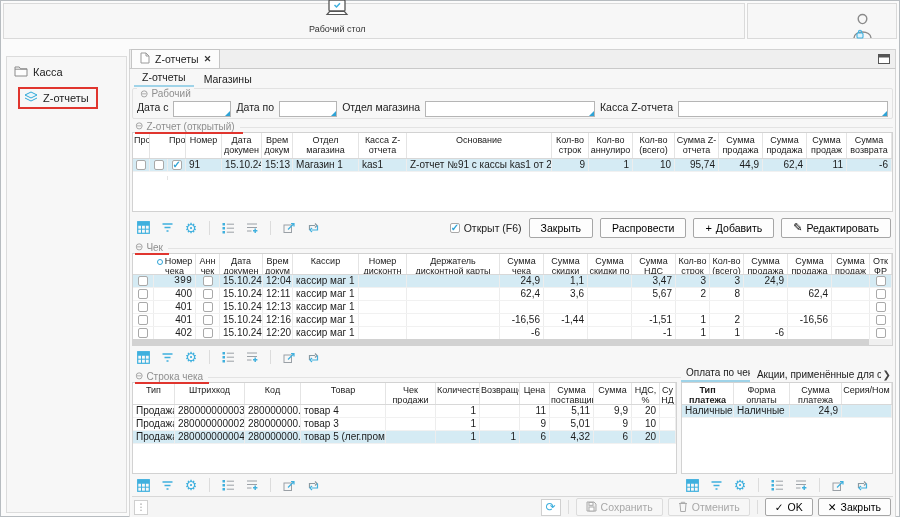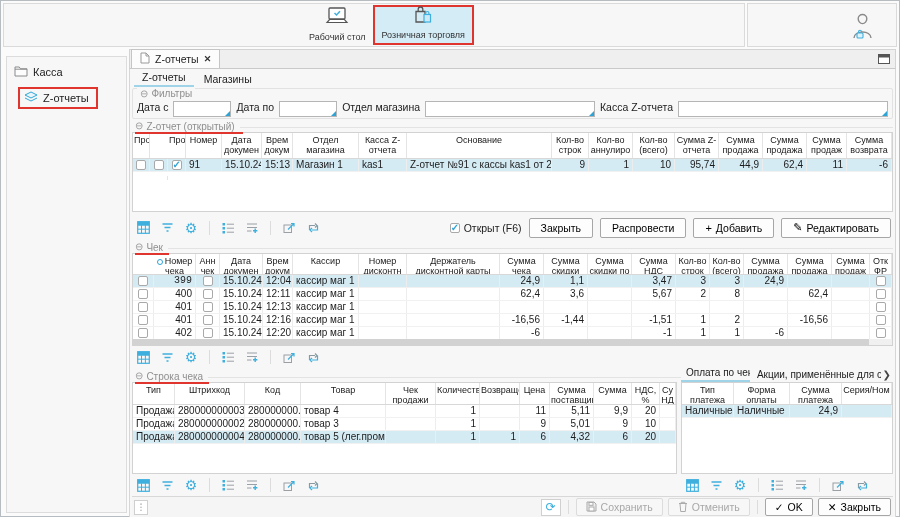--- a/index.html
+++ b/index.html
@@ -1,21 +1,21 @@
 <!DOCTYPE html>
 <html><head>
 <meta charset="utf-8">
 <style>
   *{box-sizing:border-box;margin:0;padding:0}
   html,body{width:900px;height:517px;overflow:hidden}
   body{font-family:"Liberation Sans",sans-serif;font-size:11px;color:#1c1c1c;background:#fff;position:relative}
   .window{position:absolute;inset:0;border:1px solid #b7bcc0;background:#fbfbfb}
 
   
-  .topbar{position:absolute;top:2px;left:2px;right:2px;height:44px;display:flex;gap:2px}
+  .topbar{position:absolute;top:2px;left:2px;right:2px;height:36px;display:flex;gap:2px}
   .tb-section{border:1px solid #dadada;background:#f7f7f7;height:100%;position:relative}
   .tb-main{flex:1}
   .tb-user{width:150px}
   .tb-items{position:absolute;left:298px;top:1px;bottom:1px;display:flex;align-items:stretch}
   .tb-item{display:flex;flex-direction:column;align-items:center;justify-content:flex-end;padding:3px 7px 3px;gap:1px;cursor:pointer}
   .tb-item .tb-label{font-size:9px;color:#333;white-space:nowrap}
   .tb-item.selected{background:#d4ecf6}
   .hl-red{border:2px solid #e0352e !important}
   .user-ico{position:absolute;right:20px;top:7px}
 
@@ -117,31 +117,20 @@
         <div class="tb-item">
           <span>
             <svg width="26" height="24" viewBox="0 0 26 24">
                 <rect x="5" y="3" width="16" height="11" rx="1" fill="#fff" stroke="#555" stroke-width="1.3"></rect>
                 <path d="M3 17.5 h20 l-2.5-3 h-15 z" fill="#fff" stroke="#555" stroke-width="1.2"></path>
                 <path d="M10.5 8 l2 2 3.5-3.8" fill="none" stroke="#3fb0de" stroke-width="1.5"></path>
               </svg>
           </span>
           <span class="tb-label">Рабочий стол</span>
         </div>
-        <div class="tb-item selected hl-red">
-          <span>
-            <svg width="24" height="24" viewBox="0 0 24 24">
-                <path d="M5 8.5 h9 v10.5 h-9 z" fill="none" stroke="#555" stroke-width="1.3"></path>
-                <path d="M7.2 8.5 v-2.2 a2.3 2.3 0 0 1 4.6 0 v2.2" fill="none" stroke="#555" stroke-width="1.3"></path>
-                <rect x="13" y="11.5" width="6.5" height="7.5" fill="#cfeaf6" stroke="#3fb0de" stroke-width="1.2"></rect>
-                <path d="M14.7 11.5 v-1.4 a1.6 1.6 0 0 1 3.2 0 v1.4" fill="none" stroke="#3fb0de" stroke-width="1.2"></path>
-              </svg>
-          </span>
-          <span class="tb-label">Розничная торговля</span>
-        </div>
       </div>
     </div>
     <div class="tb-section tb-user">
       <span class="user-ico">
         <svg width="27" height="31" viewBox="0 0 27 31">
             <path d="M13.5 3.5 a4.3 4.3 0 0 1 4.3 4.3 c0 2.4-1.9 4.8-4.3 4.8 s-4.3-2.4-4.3-4.8 a4.3 4.3 0 0 1 4.3-4.3 z M5 27 c0-8 17-8 17 0" fill="none" stroke="#8a8a8a" stroke-width="1.4"></path>
             <rect x="8" y="22" width="6" height="5" rx="1" fill="#dff2fa" stroke="#3fb0de" stroke-width="1.1"></rect>
             <path d="M9.5 22 v-1.3 a1.5 1.5 0 0 1 3 0 V22" fill="none" stroke="#3fb0de" stroke-width="1.1"></path>
           </svg>
       </span>
@@ -195,21 +184,21 @@
     <div class="doc">
 
       <div class="subtabs">
         <span class="subtab active">Z-отчеты</span>
         <span class="subtab">Магазины</span>
       </div>
 
       <div class="filters">
         <div class="flt-title">
           <span class="collapse-ico">⊖</span>
-          <span>Фильтры</span>
+          <span>Рабочий</span>
         </div>
         <div class="fldrow">
           <label>Дата с</label>
           <span class="inputwrap w58"><input value="" style=""></span>
           <label>Дата по</label>
           <span class="inputwrap w58"><input value="" style=""></span>
           <label>Отдел магазина</label>
           <span class="inputwrap wflex"><input value="" style=""></span>
           <label>Касса Z-отчета</label>
           <span class="inputwrap w210"><input value="" style=""></span>
@@ -620,21 +609,21 @@
               <div class="tcell r" style="flex: 0 0 30px;">6</div>
               <div class="tcell r" style="flex: 0 0 44px;">4,32</div>
               <div class="tcell r" style="flex: 0 0 38px;">6</div>
               <div class="tcell r" style="flex: 0 0 28px;">20</div>
               <div class="tcell" style="flex: 0 0 16px;"></div>
             </div>
           </div>
         <div class="paypanel">
           <div class="table pay-table">
               <div class="trow thead">
-                <div class="tcell th" style="flex: 0 0 52px;">Тип платежа</div>
+                <div class="tcell th" style="flex: 0 0 52px; font-weight: bold;">Тип платежа</div>
                 <div class="tcell th" style="flex: 0 0 56px;">Форма оплаты</div>
                 <div class="tcell th" style="flex: 0 0 52px;">Сумма платежа</div>
                 <div class="tcell th" style="flex: 1 1 40px;">Серия/Ном</div>
               </div>
               <div class="trow sel">
                 <div class="tcell" style="flex: 0 0 52px;">Наличные</div>
                 <div class="tcell" style="flex: 0 0 56px;">Наличные</div>
                 <div class="tcell r" style="flex: 0 0 52px;">24,9</div>
                 <div class="tcell" style="flex: 1 1 40px;"></div>
               </div>

